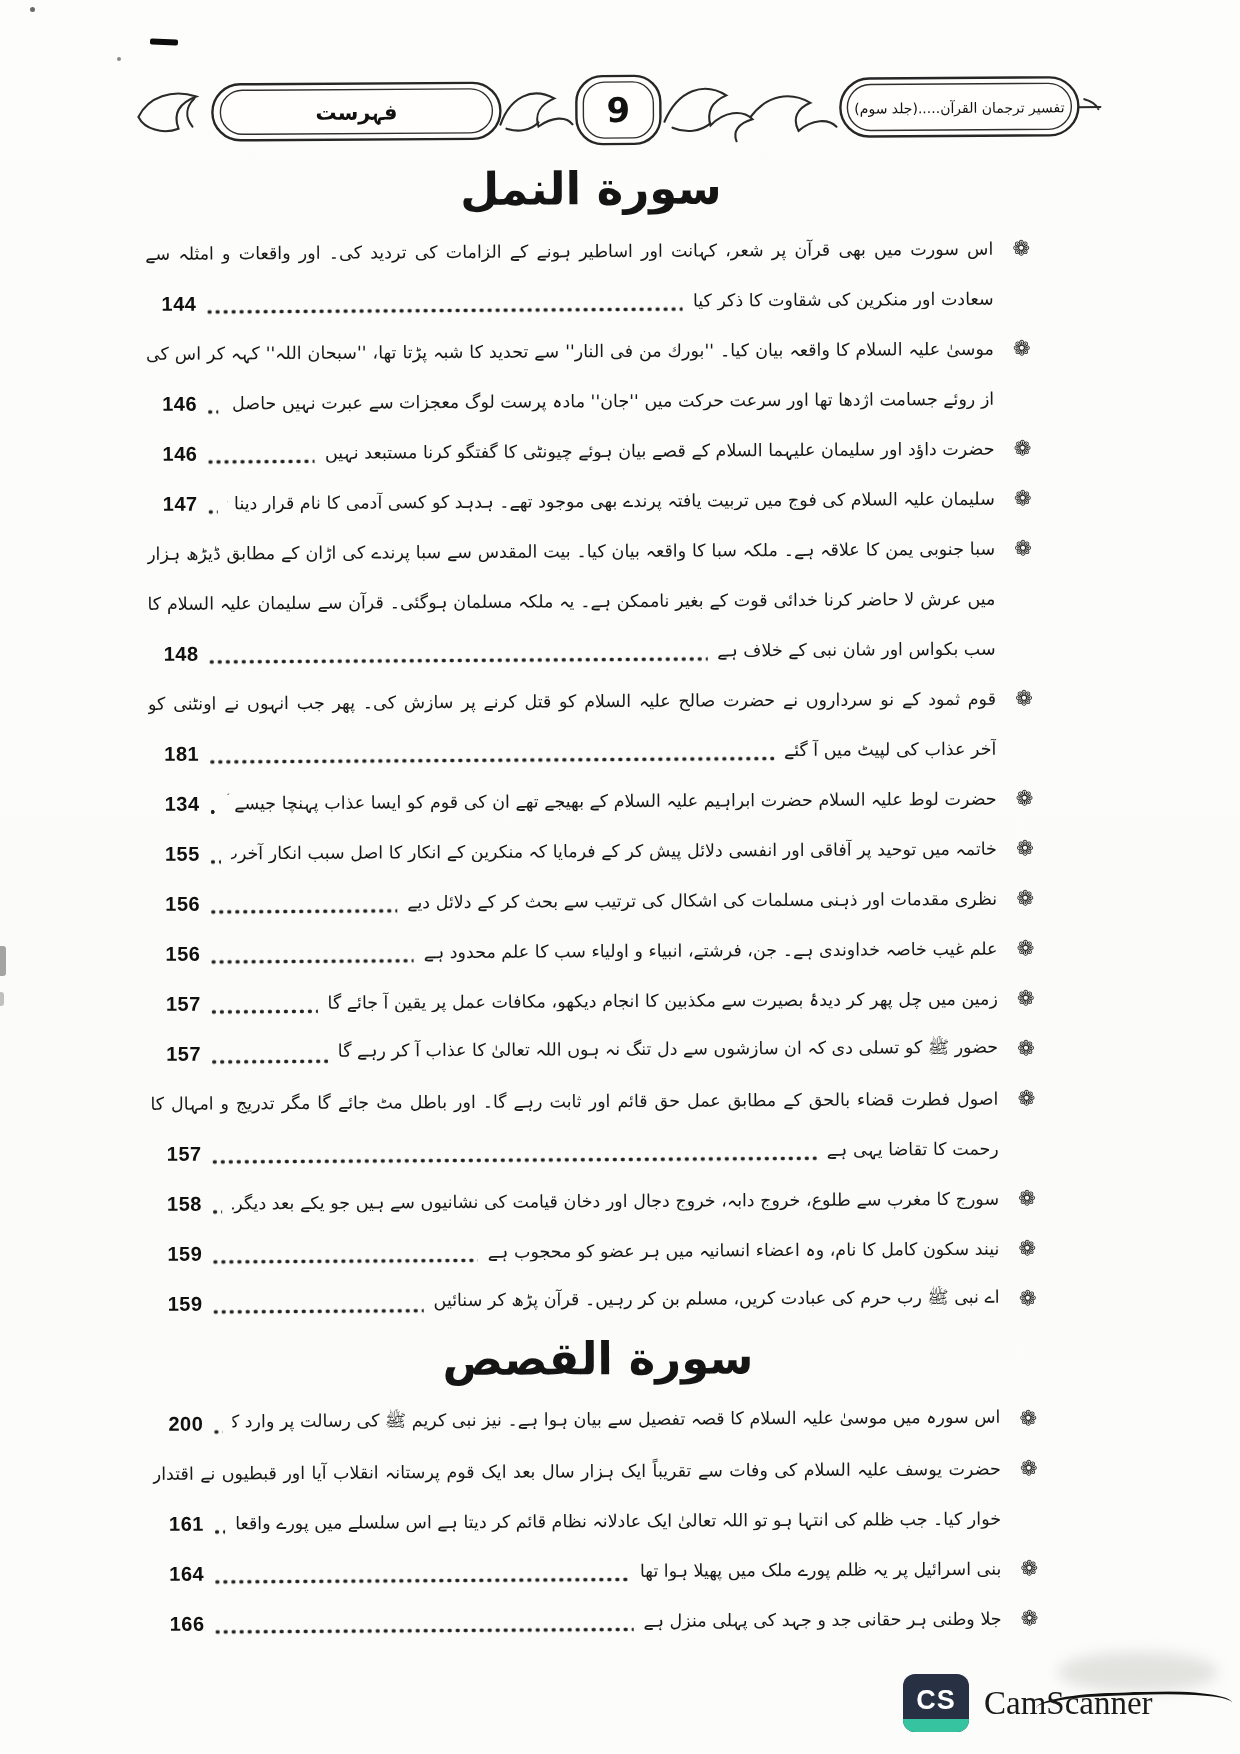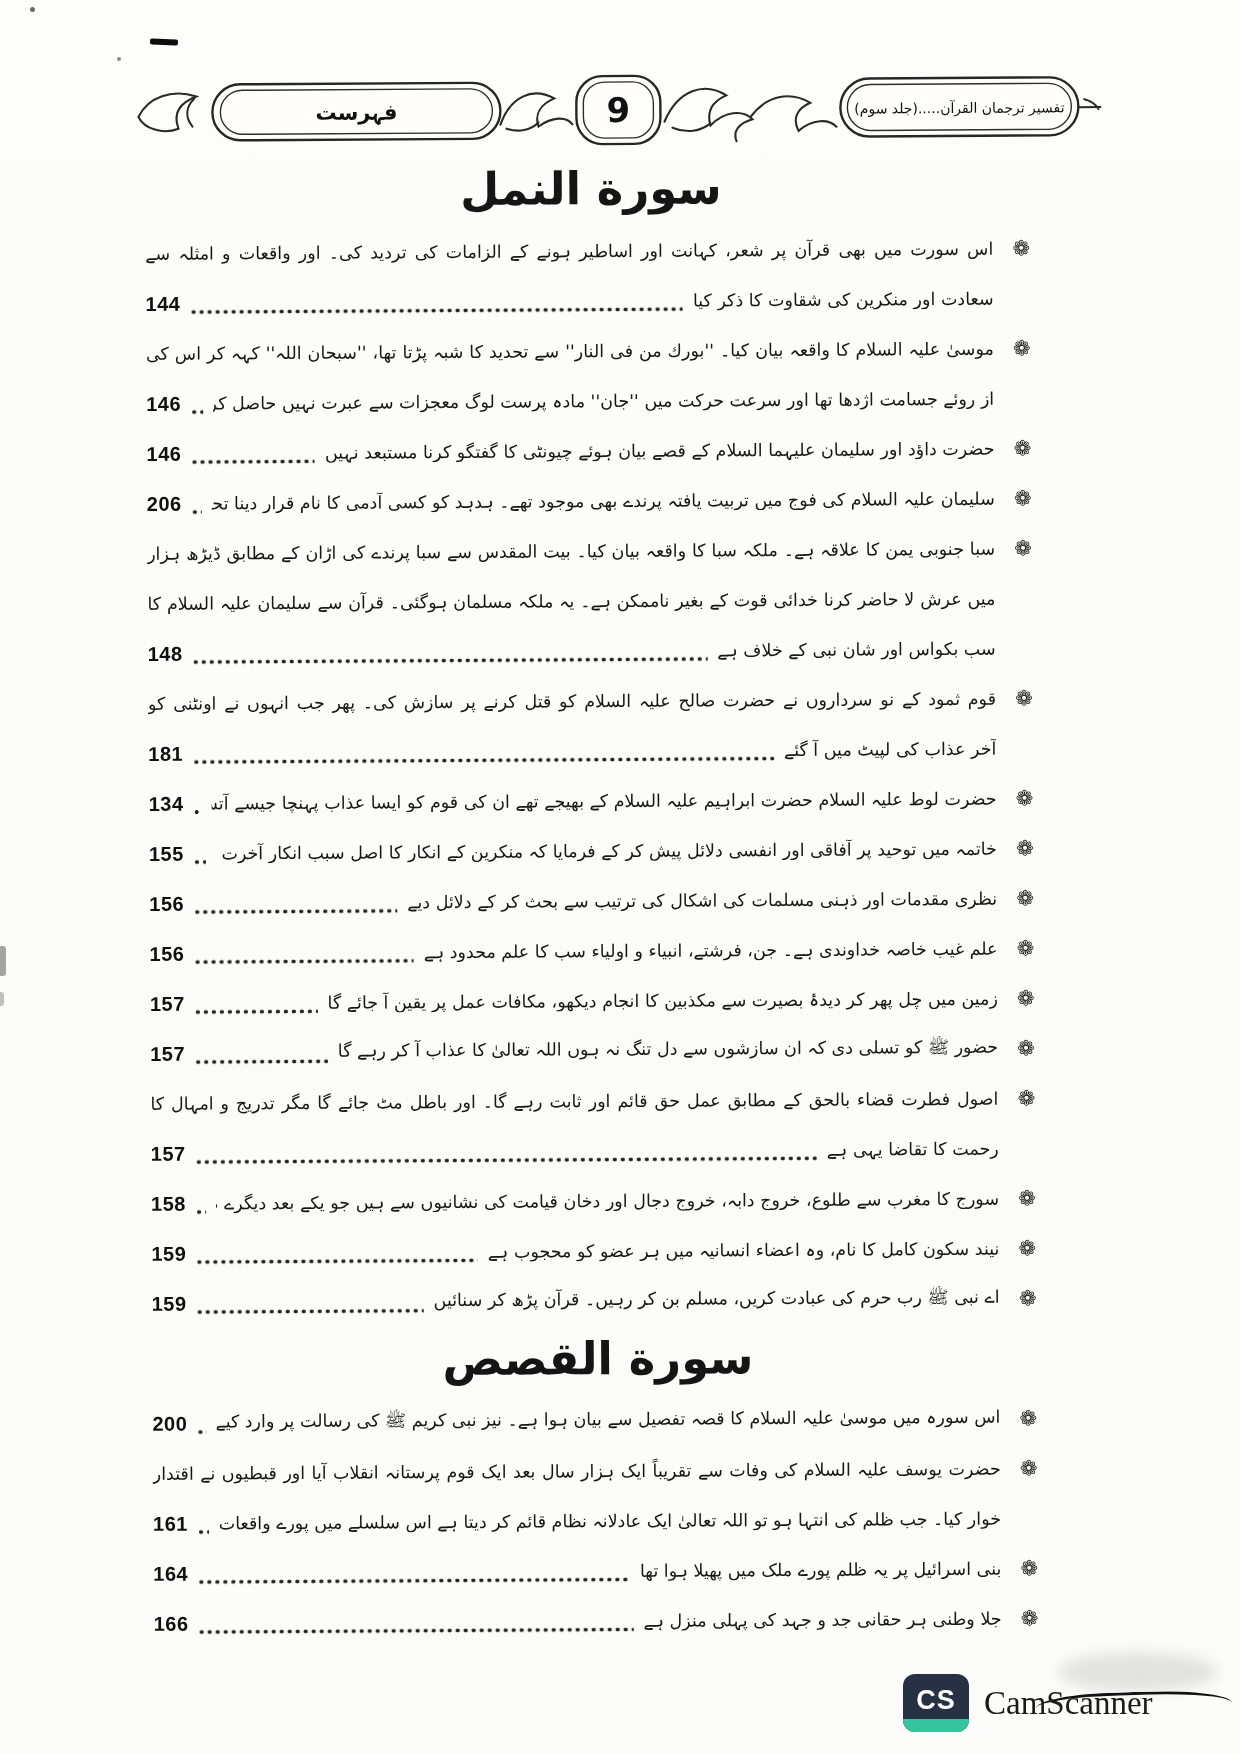--- a/index.html
+++ b/index.html
@@ -42,21 +42,21 @@
   }
   .line{height:50px;direction:rtl;overflow:hidden;font-size:17.5px;color:#171717;}
   .line.full{line-height:50px;text-align:justify;text-align-last:justify;white-space:normal;}
   .line.last{display:flex;align-items:center;}
   .line.last .txt{flex:0 1 auto;min-width:0;white-space:nowrap;overflow:hidden;}
   .leader{
     flex:1 1 12px;height:5px;margin:0 10px;align-self:center;transform:translateY(8px);
     background-image:radial-gradient(circle at 3px 2.5px,#222 1.7px,transparent 2.2px);
     background-size:8px 5px;background-repeat:repeat-x;background-position:left center;
   }
-  .pg{direction:ltr;font-family:"Liberation Sans",sans-serif;font-weight:bold;font-size:20px;color:#101010;letter-spacing:.5px;}
+  .pg{direction:ltr;font-family:"Liberation Sans",sans-serif;font-weight:bold;font-size:20px;color:#101010;letter-spacing:.5px;margin-left:16px;}
 
   
   .camscanner{position:absolute;left:903px;top:1674px;display:flex;align-items:center;}
   .cs-icon{position:relative;width:58px;height:58px;border-radius:12px;background:#273143;overflow:hidden;flex:0 0 auto;padding-left:8px;}
   .cs-icon .cs-abbr{
     position:absolute;top:4px;left:0;width:100%;height:44px;line-height:44px;text-align:center;
     color:#fff;font-family:"Liberation Sans",sans-serif;font-weight:bold;font-size:27px;letter-spacing:1px;
   }
   .cs-icon .cs-strip{position:absolute;left:0;bottom:0;width:100%;height:13px;background:#36c3a0;}
   .cs-name{margin-left:15px;font-family:"Liberation Serif",serif;font-size:33px;color:#1b1b1b;text-align:right;}
@@ -122,21 +122,21 @@
             <span class="txt">حضرت داؤد اور سلیمان علیہما السلام کے قصے بیان ہوئے چیونٹی کا گفتگو کرنا مستبعد نہیں</span>
             <span class="leader"></span>
             <span class="pg">146</span>
           </div>
         </div>
         <div class="entry">
           <span class="bullet">❁</span>
           <div class="line last">
             <span class="txt">سلیمان علیہ السلام کی فوج میں تربیت یافتہ پرندے بھی موجود تھے۔ ہدہد کو کسی آدمی کا نام قرار دینا تحریف کے مترادف ہے</span>
             <span class="leader"></span>
-            <span class="pg">206</span>
+            <span class="pg">147</span>
           </div>
         </div>
         <div class="entry">
           <span class="bullet">❁</span>
           <div class="line full"><span class="txt">سبا جنوبی یمن کا علاقہ ہے۔ ملکہ سبا کا واقعہ بیان کیا۔ بیت المقدس سے سبا پرندے کی اڑان کے مطابق ڈیڑھ ہزار میل ہے۔ وہاں سے آنِ واحد</span></div>
           <div class="line full"><span class="txt">میں عرش لا حاضر کرنا خدائی قوت کے بغیر ناممکن ہے۔ یہ ملکہ مسلمان ہوگئی۔ قرآن سے سلیمان علیہ السلام کا اس کے ساتھ مجامعت کرنا ثابت نہیں، یہ</span></div>
           <div class="line last">
             <span class="txt">سب بکواس اور شانِ نبی کے خلاف ہے</span>
             <span class="leader"></span>
             <span class="pg">148</span>

